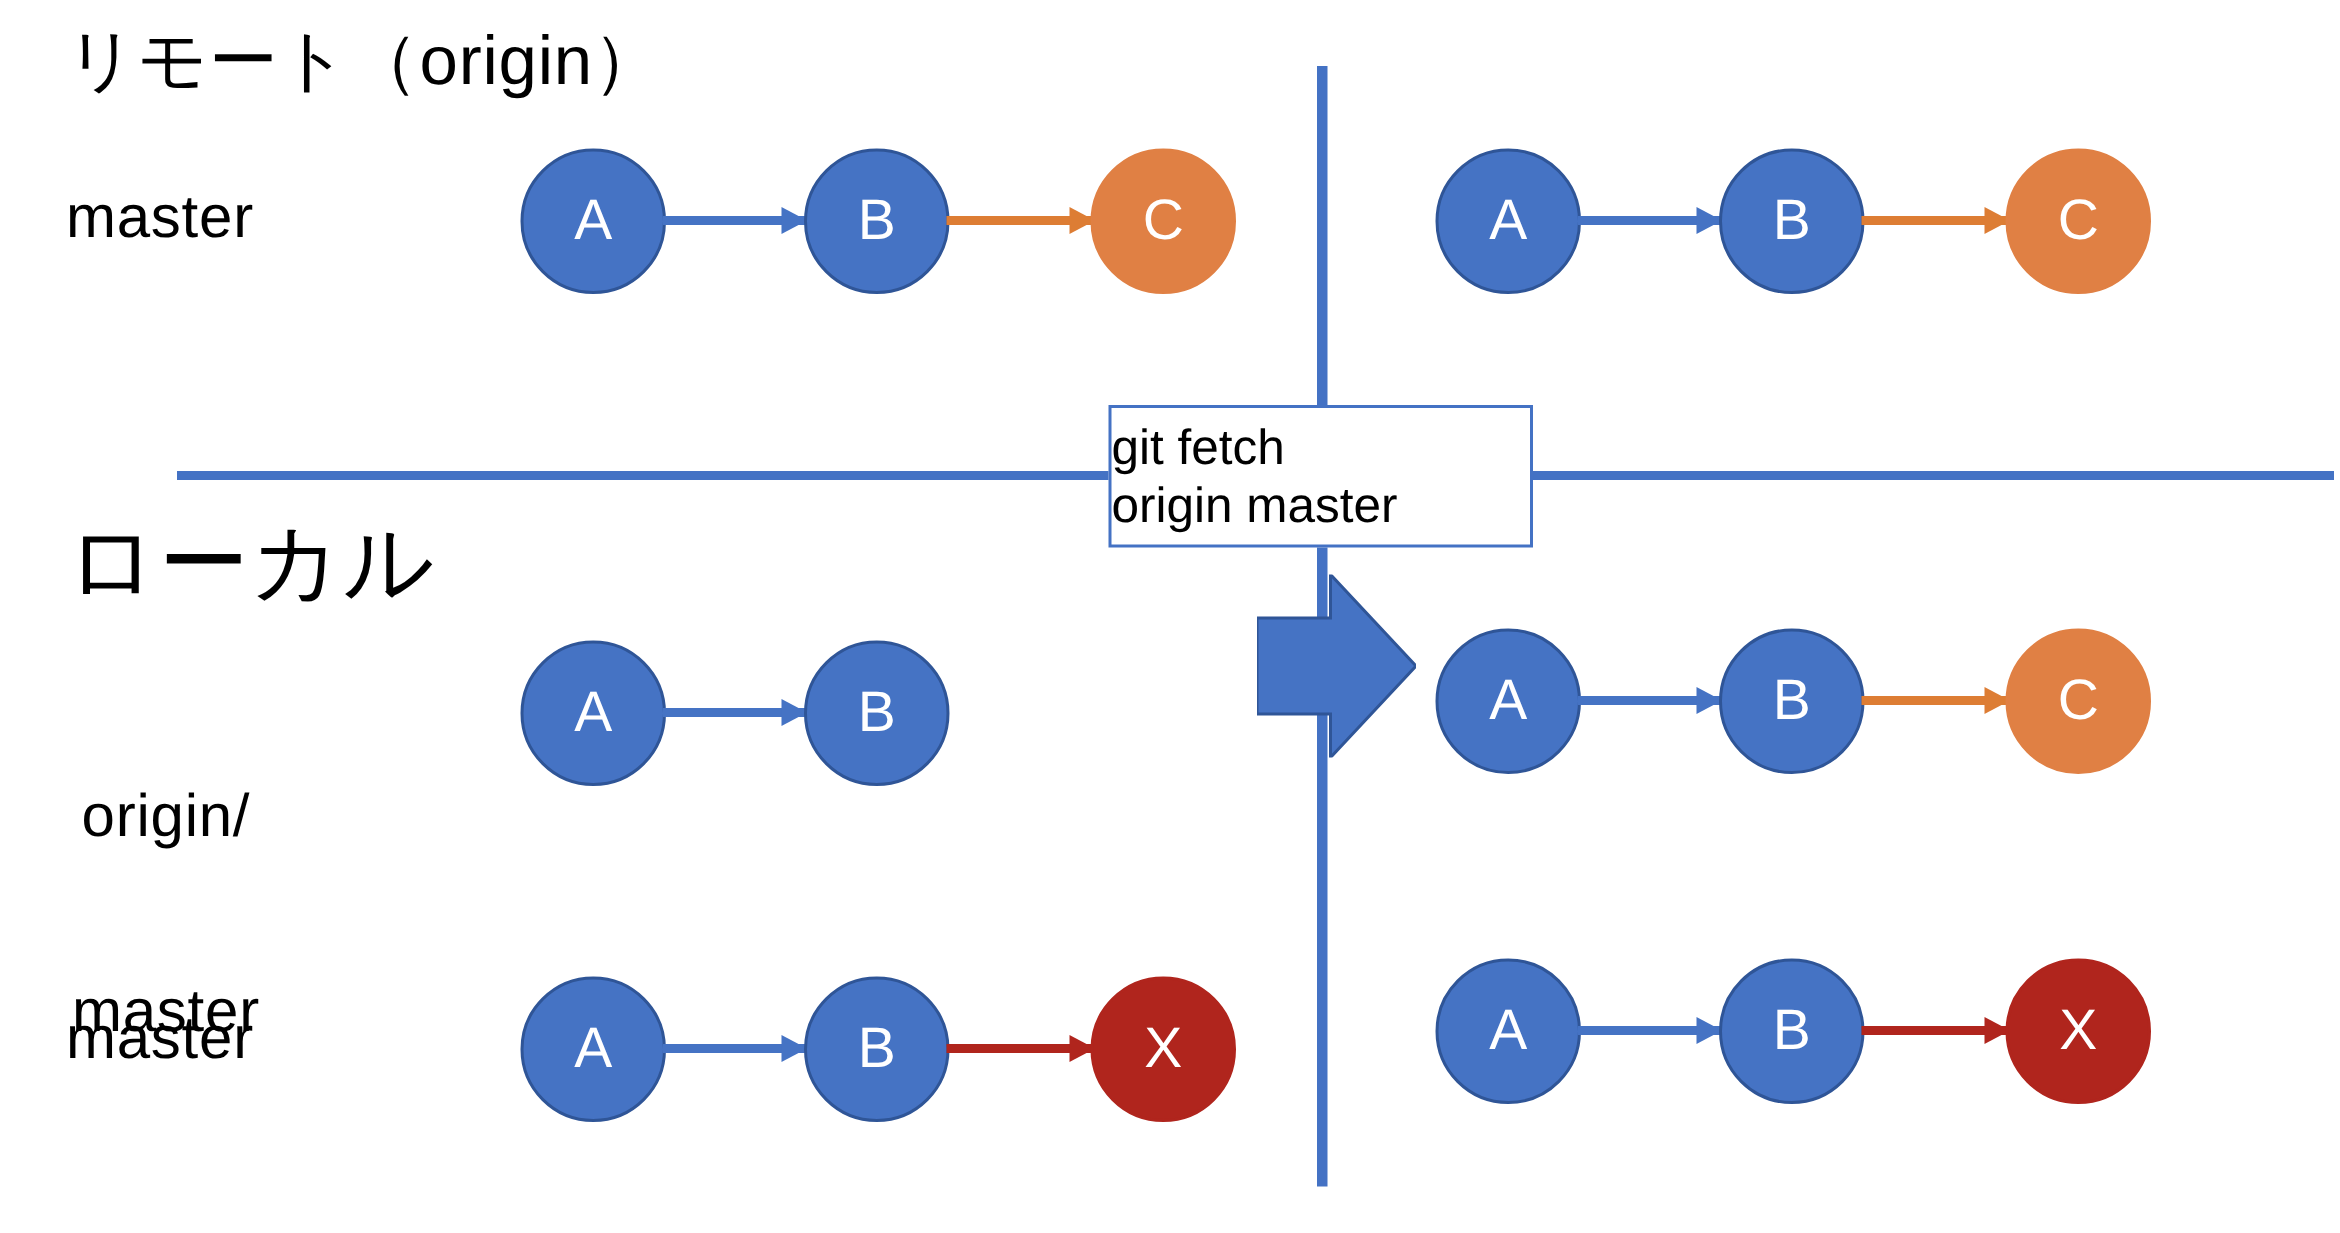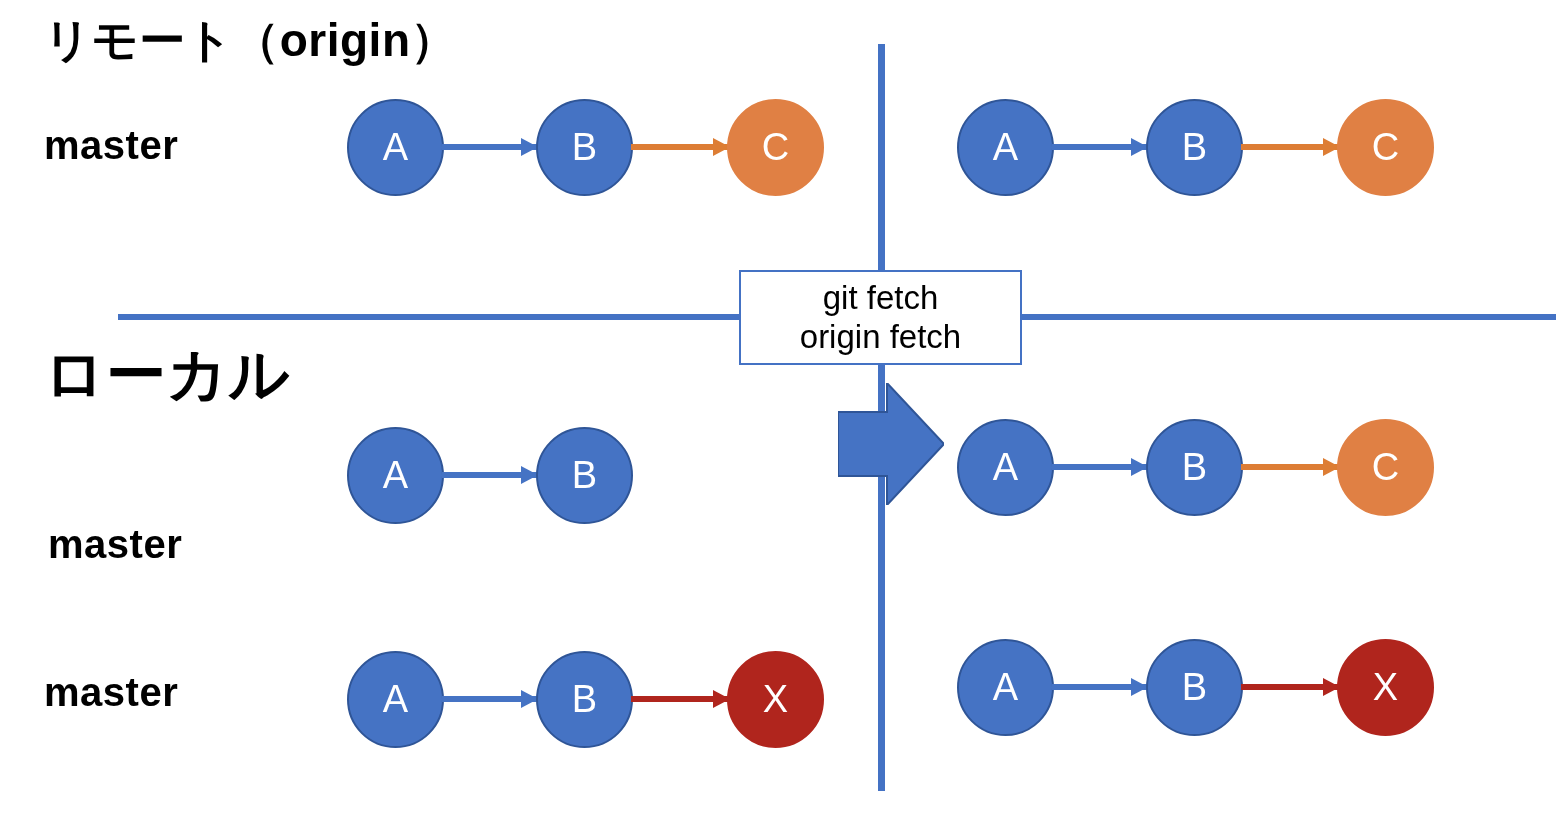--- a/index.html
+++ b/index.html
@@ -14,21 +14,21 @@
     position: relative;
     width: 1560px;
     height: 822px;
     background: #ffffff;
     overflow: hidden;
   }
 
   
   .label {
     position: absolute;
-    font-weight: bold;
+    font-weight: normal;
     color: #000000;
     white-space: pre;
     line-height: 1.05;
     letter-spacing: 0.5px;
     text-align: center;
   }
   #title-remote {
     left: 44px;
     top: 16px;
     font-size: 46px;
@@ -77,21 +77,21 @@
   #command-box {
     position: absolute;
     left: 739px;
     top: 270px;
     width: 283px;
     height: 95px;
     border: 2px solid #4472C4;
     background: #ffffff;
     display: flex;
     flex-direction: column;
-    align-items: center;
+    align-items: flex-start;
     justify-content: center;
     box-sizing: border-box;
   }
   #command-box span {
     font-size: 33px;
     color: #000000;
     line-height: 1.18;
     white-space: pre;
   }
 
@@ -157,20 +157,21 @@
 
 <div id="canvas">
 
   <div class="label" id="title-remote">リモート（origin）</div>
 
   <div class="label" id="label-remote-master">master</div>
 
   <div class="label" id="title-local">ローカル</div>
 
   <div class="label" id="label-local-originmaster">
+    <div>origin/</div>
     <div>master</div>
   </div>
 
   <div class="label" id="label-local-master">master</div>
 
   <div class="divider-h"></div>
   <div class="divider-v"></div>
 
   <div id="flow-arrow">
     <svg width="106" height="122" viewBox="0 0 106 122">
@@ -252,16 +253,16 @@
     <div class="node blue" style="left:1146px; top:639px; width:97px; height:97px;">B</div>
     <div class="edge red" style="left:1241px; top:684px; width:98px;">
       <div class="shaft"></div>
       <div class="head"></div>
     </div>
     <div class="node red" style="left:1337px; top:639px; width:97px; height:97px;">X</div>
   </div>
 
   <div id="command-box">
     <span>git fetch</span>
-    <span>origin fetch</span>
+    <span>origin master</span>
   </div>
 
 </div>
 
 </body></html>

